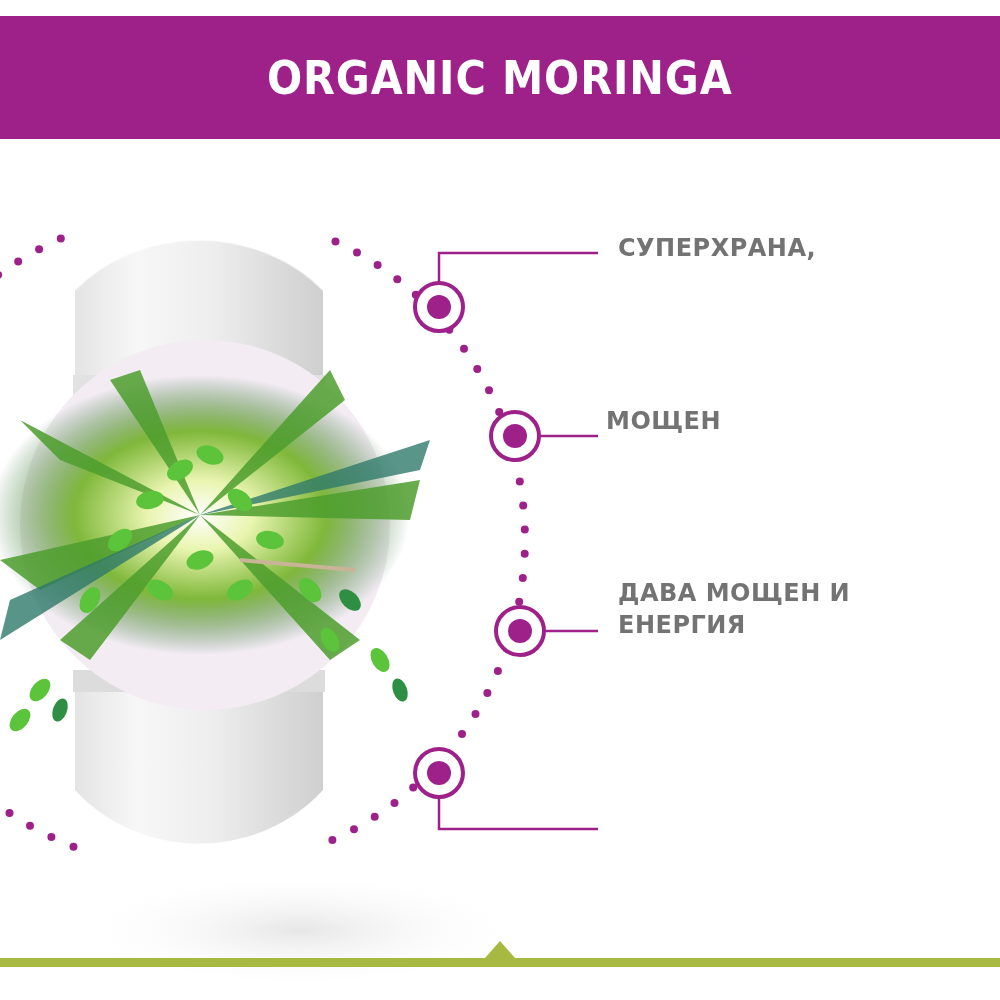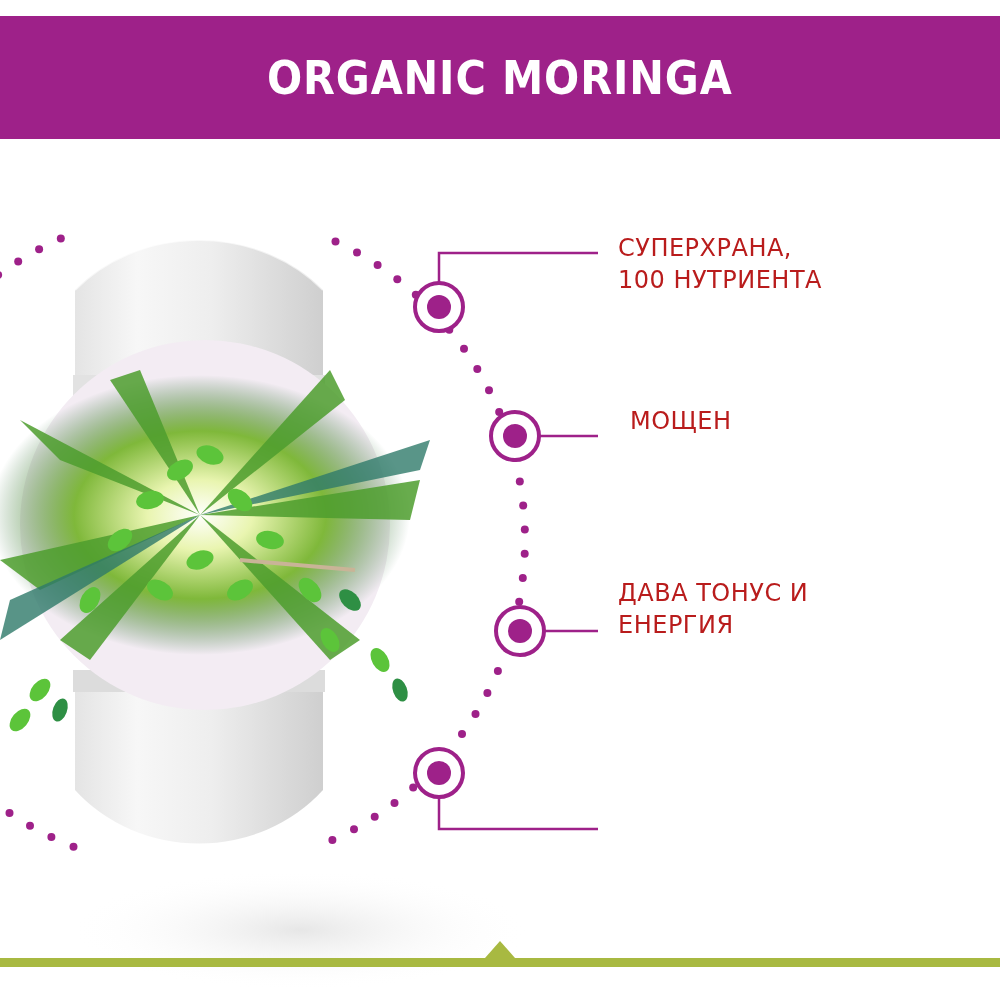--- a/index.html
+++ b/index.html
@@ -1,20 +1,20 @@
 <!DOCTYPE html>
 <html><head>
 <meta charset="utf-8">
 <style>
   html, body { margin: 0; padding: 0; }
   body { width: 1000px; height: 1000px; position: relative; overflow: hidden; background: #ffffff; font-family: "DejaVu Sans", sans-serif; }
   .header { position: absolute; left: 0; top: 0; width: 1000px; height: 123px; background: #9e2189; display: flex; align-items: center; justify-content: center; margin-top: 16px; }
   .header h1 { margin: 0; color: #fff; font-family: "DejaVu Sans", sans-serif; font-weight: bold; font-size: 46px; letter-spacing: 1px; transform: scaleX(0.9); }
   svg.art { position: absolute; left: 0; top: 0; }
-  .benefit { position: absolute; font-family: "DejaVu Sans", sans-serif; font-size: 24px; line-height: 32px; color: #b91c1c; letter-spacing: 0.5px; font-weight: 400; }
+  .benefit { position: absolute; font-family: "DejaVu Sans", sans-serif; font-size: 24px; line-height: 32px; color: #737373; letter-spacing: 0.5px; font-weight: 700; }
   .benefit span { display: block; }
 </style>
 </head>
 <body>
 
 <div class="header">
   <h1>ORGANIC MORINGA</h1>
 </div>
 
 <svg class="art" width="1000" height="1000" viewBox="0 0 1000 1000">
@@ -184,23 +184,22 @@
     <circle cx="439" cy="773" r="24" fill="#ffffff" stroke="#9e2189" stroke-width="4"></circle>
     <circle cx="439" cy="773" r="12" fill="#9e2189"></circle>
   </g>
 
   <rect x="0" y="958" width="1000" height="9" fill="#a8b941"></rect>
   <polygon points="485,958 500,941 515,958" fill="#a8b941"></polygon>
 </svg>
 
 <div class="benefit" style="left:618px; top:232px;">
   <span>СУПЕРХРАНА,</span>
-  <span>100 НУТРИЕНТА</span>
-</div>
-<div class="benefit" style="left:630px; top:405px;">
+</div>
+<div class="benefit" style="left:606px; top:405px;">
   <span>МОЩЕН</span>
 </div>
 <div class="benefit" style="left:618px; top:577px;">
-  <span>ДАВА ТОНУС И</span>
+  <span>ДАВА МОЩЕН И</span>
   <span>ЕНЕРГИЯ</span>
 </div>
 <div class="benefit" style="left:618px; top:785px;">
 </div>
 
 </body></html>

